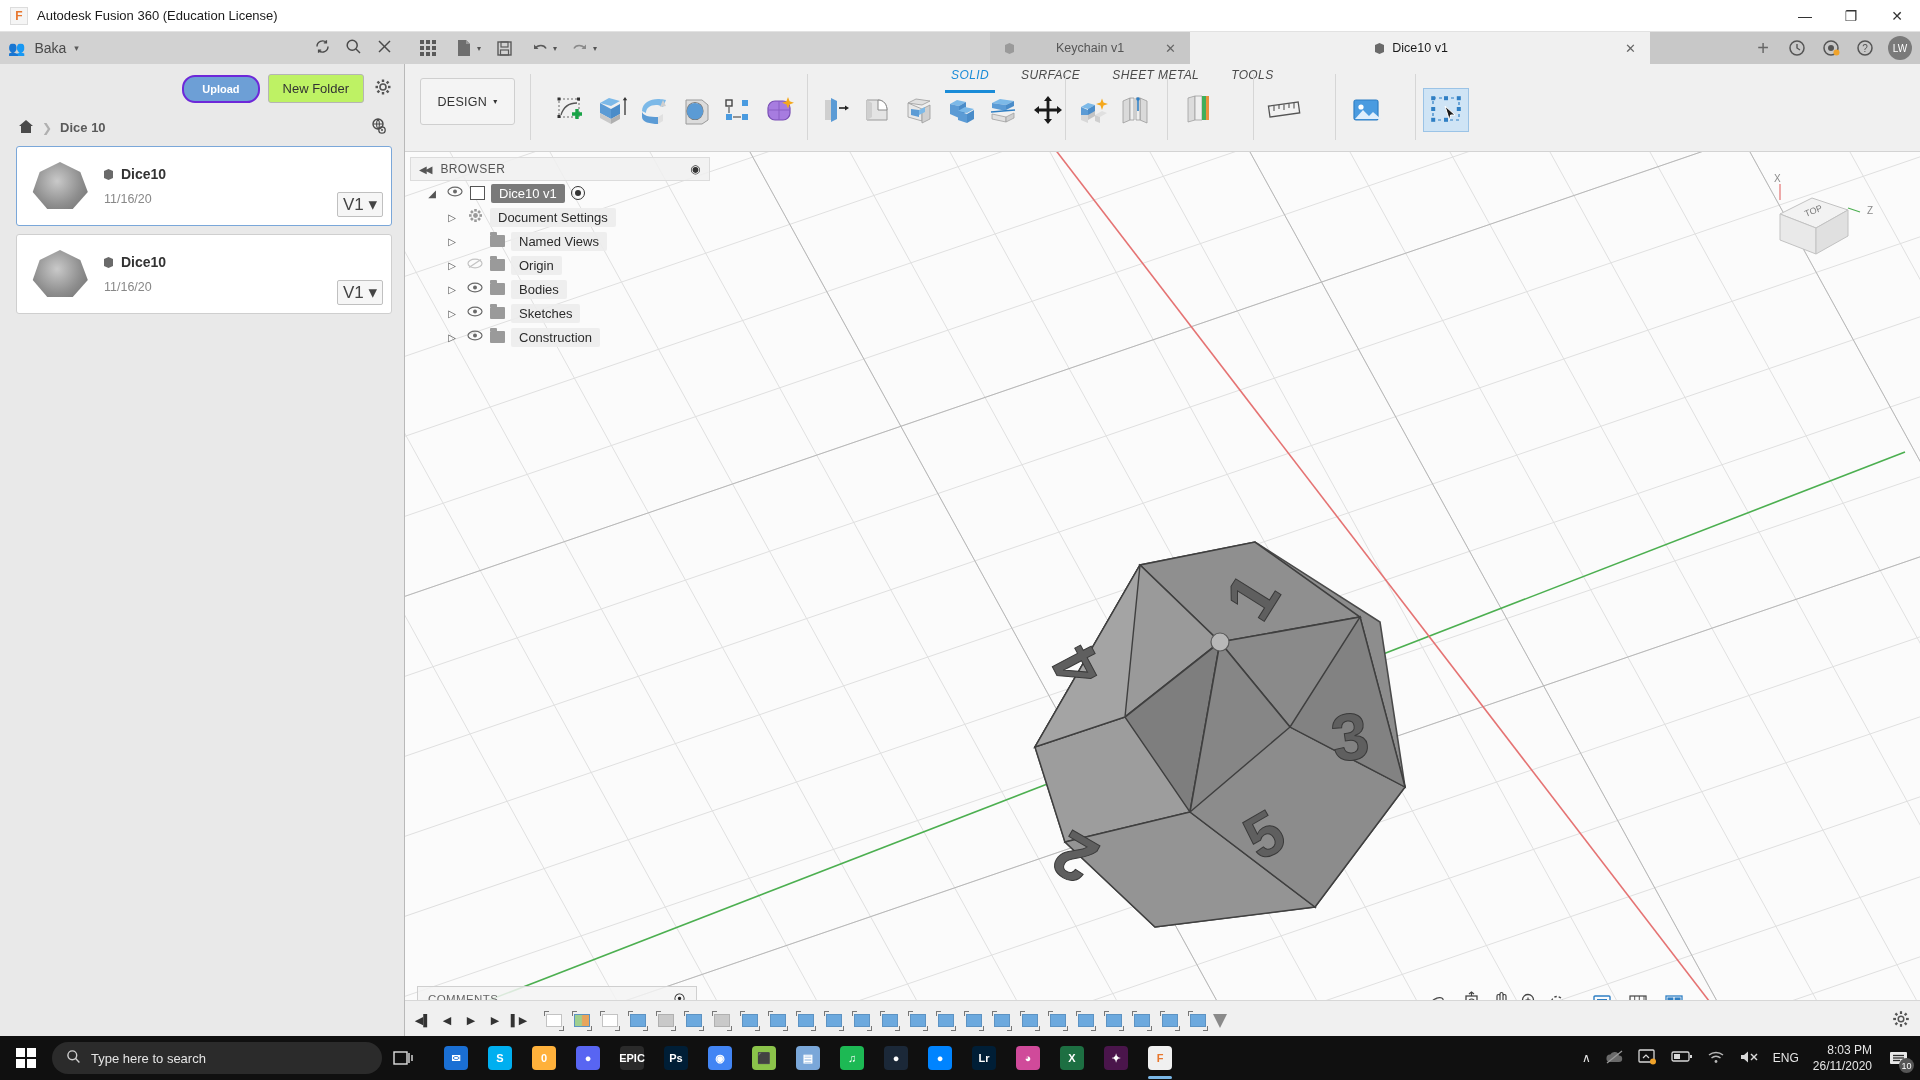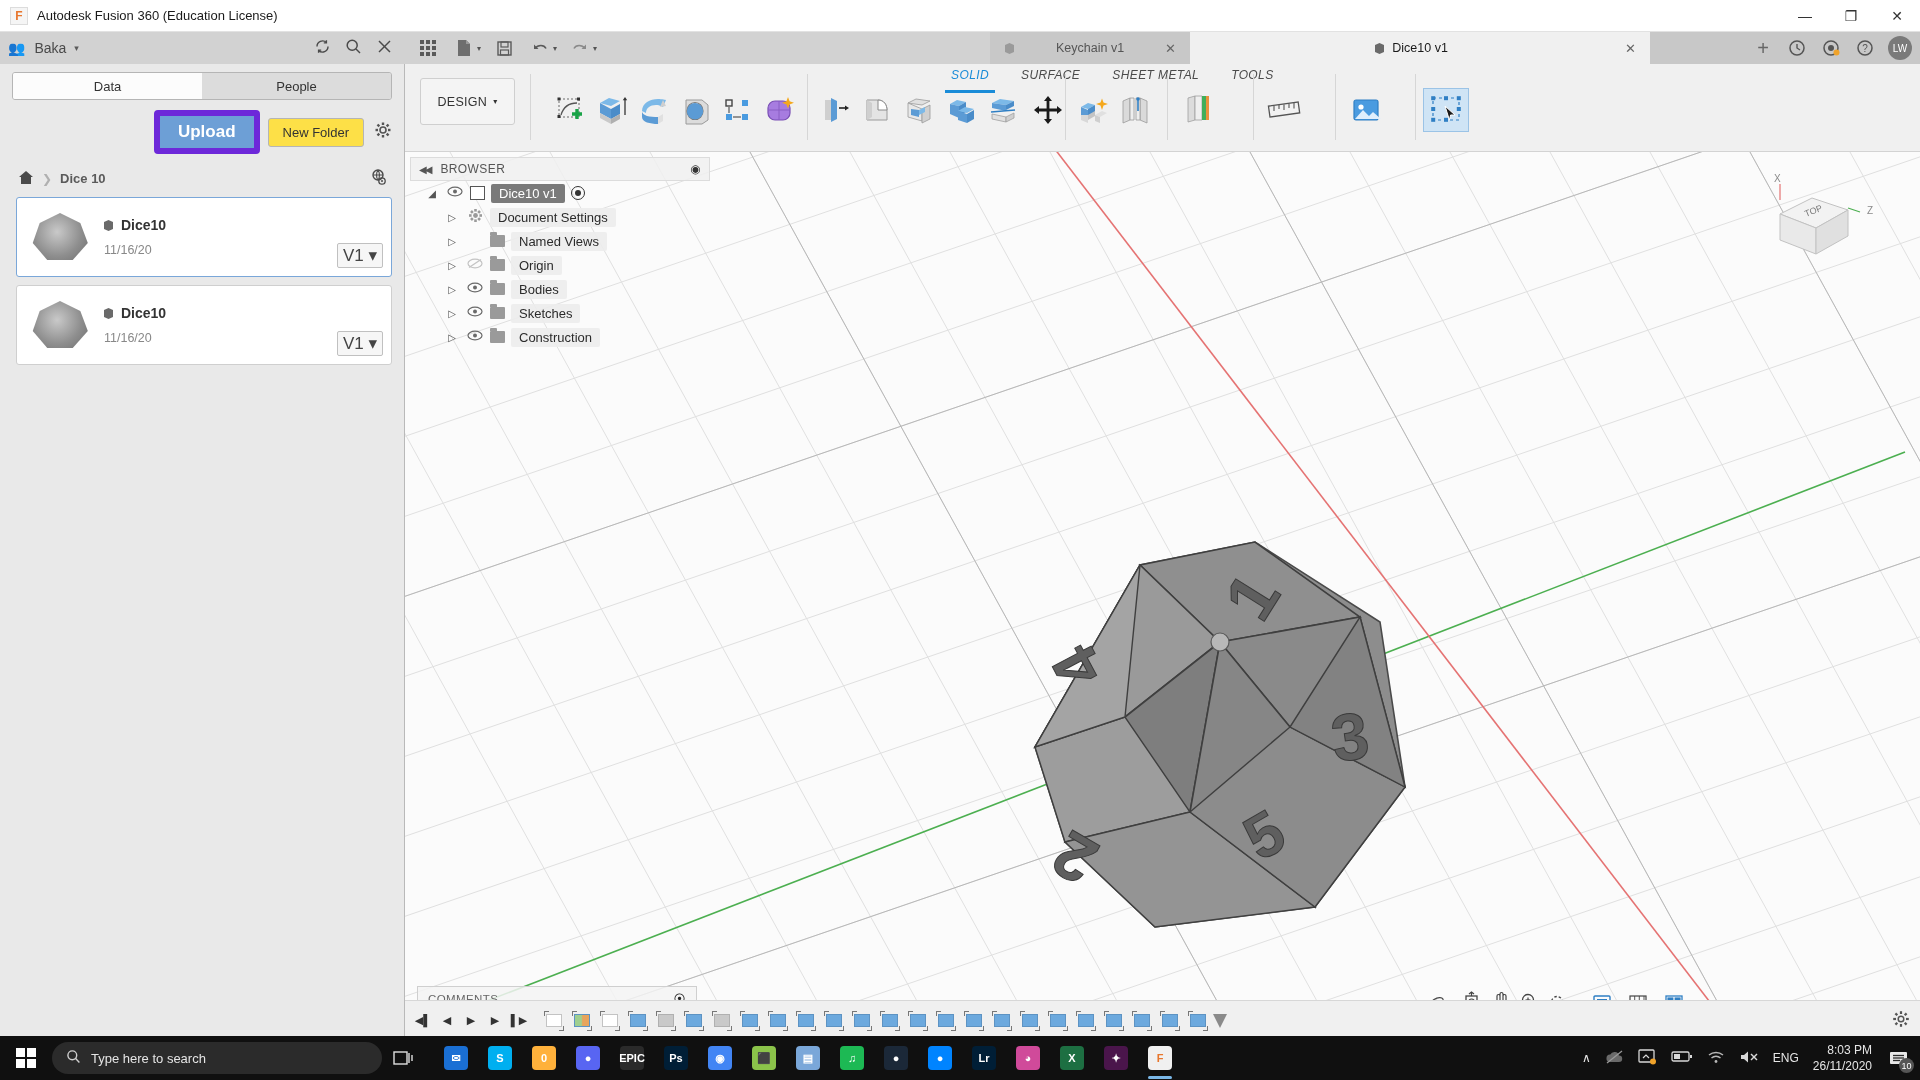--- a/index.html
+++ b/index.html
@@ -80,25 +80,25 @@
     background:#e9e9e9; border-right:1px solid #b9b9b9;
   }
   .seg {
     display:flex; margin:8px 12px 0 12px; height:28px;
     border:1px solid #b5b5b5; border-radius:3px; overflow:hidden;
   }
   .seg div { flex:1; display:flex; align-items:center; justify-content:center; font-size:13px; color:#333; background:#dcdcdc; }
   .seg div.on { background:#fcfcfc; }
   .lp-actions { display:flex; justify-content:flex-end; align-items:center; gap:8px; margin:10px 12px 0 12px; }
   .btn-upload {
-    background:#6d9fd6; color:#fff; font-weight:bold; font-size:17px;
-    padding:6px 18px; border-radius:4px; border:6px solid #6d28d9;
+    background:#6d9fd6; color:#fff; font-weight:bold; font-size:11px;
+    padding:6px 18px; border-radius:13px; border:2px solid #6d28d9;
   }
   .btn-newfolder {
-    background:#fde047; color:#333; font-size:13px;
+    background:#bef264; color:#333; font-size:13px;
     padding:6px 14px; border-radius:3px; border:1px solid #b5b5b5;
   }
   .gear { color:#555; font-size:16px; margin-left:2px; }
   .crumb { display:flex; align-items:center; gap:8px; margin:14px 12px 8px 18px; font-size:13px; color:#5a5a5a; font-weight:bold;}
   .crumb .home { color:#4a4a4a; font-size:15px; }
   .crumb .sep { color:#b0b0b0; font-size:12px; font-weight:normal; }
   .filecard {
     margin:0 12px 8px 16px; height:80px; background:#fff;
     border:1px solid #cfcfcf; border-radius:3px; display:flex; align-items:center; position:relative;
   }
@@ -367,24 +367,20 @@
         <svg width="18" height="18" viewBox="0 0 18 18">
             <circle cx="9" cy="9" r="7" fill="none" stroke="#555" stroke-width="1.5"></circle>
             <text x="9" y="13" font-size="10" text-anchor="middle" fill="#555" font-family="Liberation Sans">?</text>
           </svg>
       </div>
       <div class="avatar">LW</div>
     </div>
   </div>
 
   <div class="leftpanel">
-    <div class="seg">
-      <div class="on">Data</div>
-      <div>People</div>
-    </div>
     <div class="lp-actions">
       <div class="btn-upload">Upload</div>
       <div class="btn-newfolder">New Folder</div>
       <span class="gear">
         <svg width="18" height="18" viewBox="0 0 18 18">
             <circle cx="9" cy="9" r="3" fill="none" stroke="#555" stroke-width="1.6"></circle>
             <g stroke="#555" stroke-width="2.4">
               <line x1="9" y1="1.5" x2="9" y2="4"></line>
               <line x1="9" y1="14" x2="9" y2="16.5"></line>
               <line x1="1.5" y1="9" x2="4" y2="9"></line>

